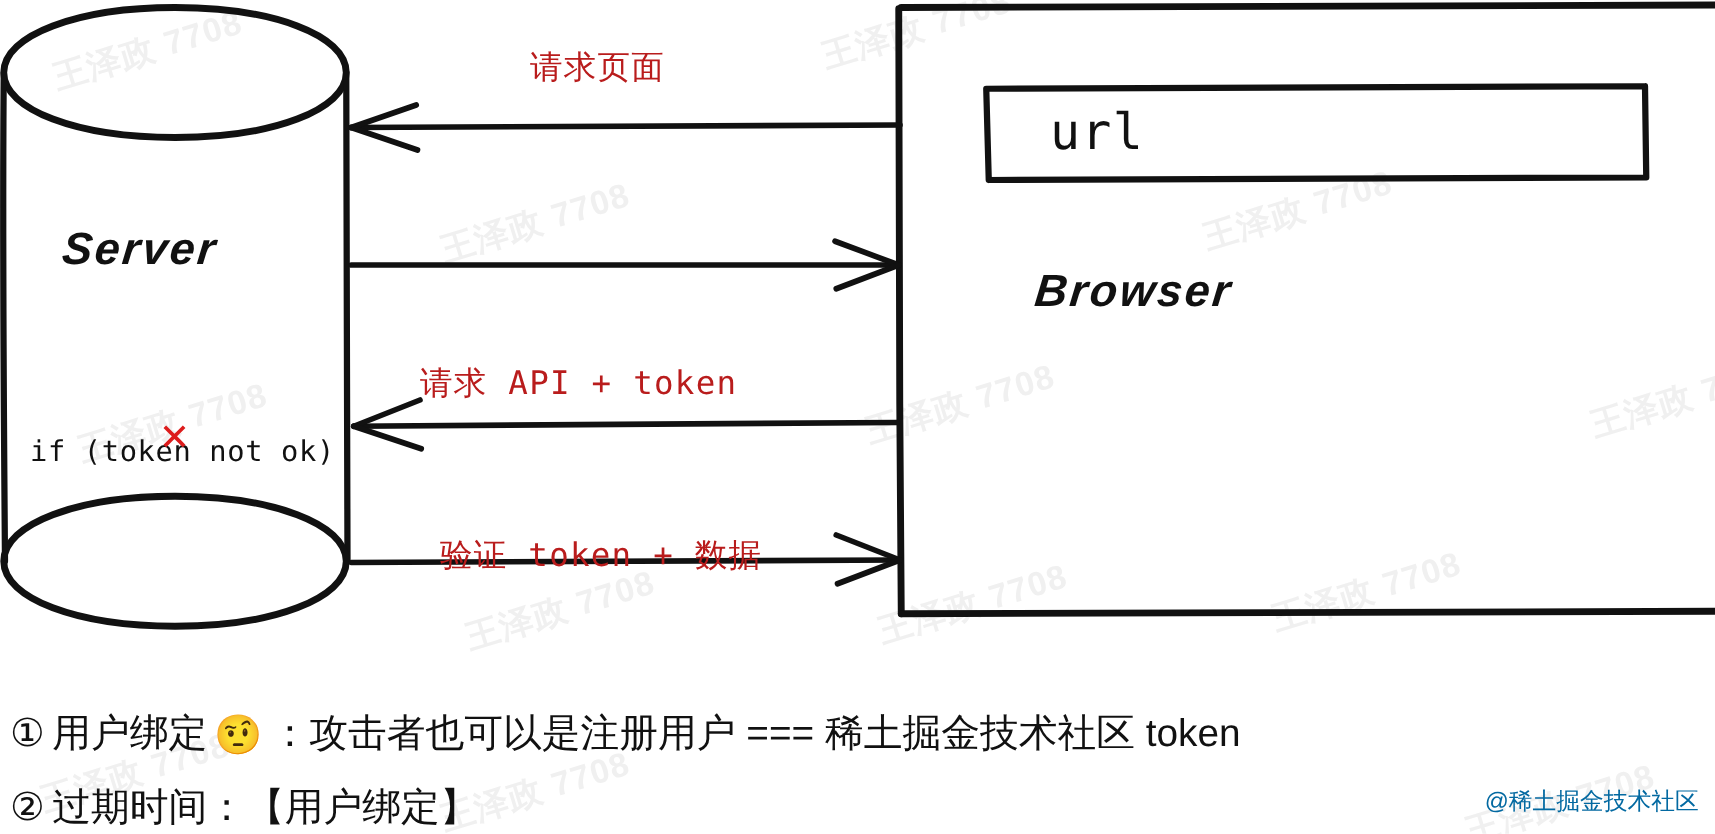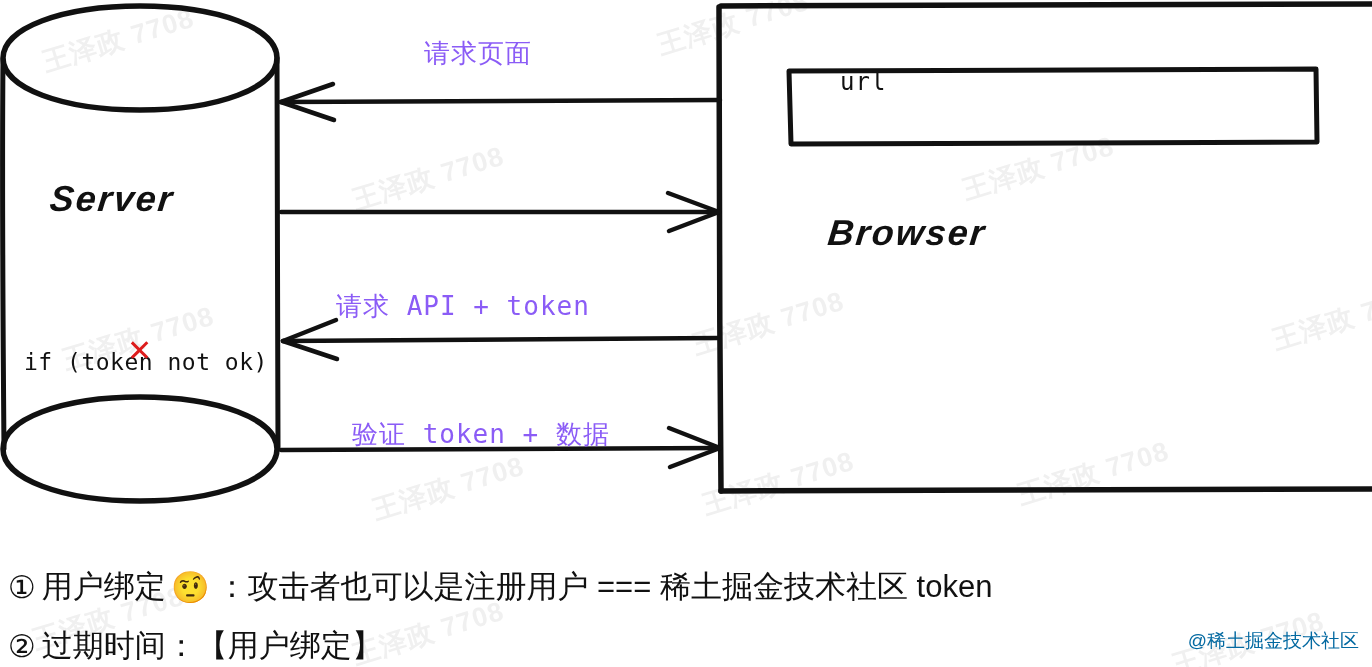--- a/index.html
+++ b/index.html
@@ -75,36 +75,36 @@
   #server-cross {
     left: 127px;
     top: 333px;
     font-size: 30px;
     font-weight: bold;
     color: #dd1c1c;
     font-family: "DejaVu Sans", sans-serif;
   }
   #url-text {
     left: 840px;
-    top: 68px;
-    font-size: 24px;
+    top: 83px;
+    font-size: 40px;
     letter-spacing: 1px;
   }
   .flow-label {
     position: absolute;
     white-space: nowrap;
-    color: #8b5cf6;
+    color: #b91c1c;
     font-size: 26px;
     font-family: "DejaVu Sans Mono", "Liberation Mono", monospace;
     letter-spacing: 1px;
   }
   #flow-label-0 { left: 424px; top: 36px; }
   #flow-label-1 { left: 358px; top: 161px; }
   #flow-label-2 { left: 336px; top: 289px; }
-  #flow-label-3 { left: 352px; top: 417px; }
+  #flow-label-3 { left: 352px; top: 427px; }
 
   .note {
     position: absolute;
     white-space: nowrap;
     color: #111111;
     font-size: 31px;
     font-family: "Liberation Sans", sans-serif;
     display: flex;
     align-items: center;
     gap: 6px;

